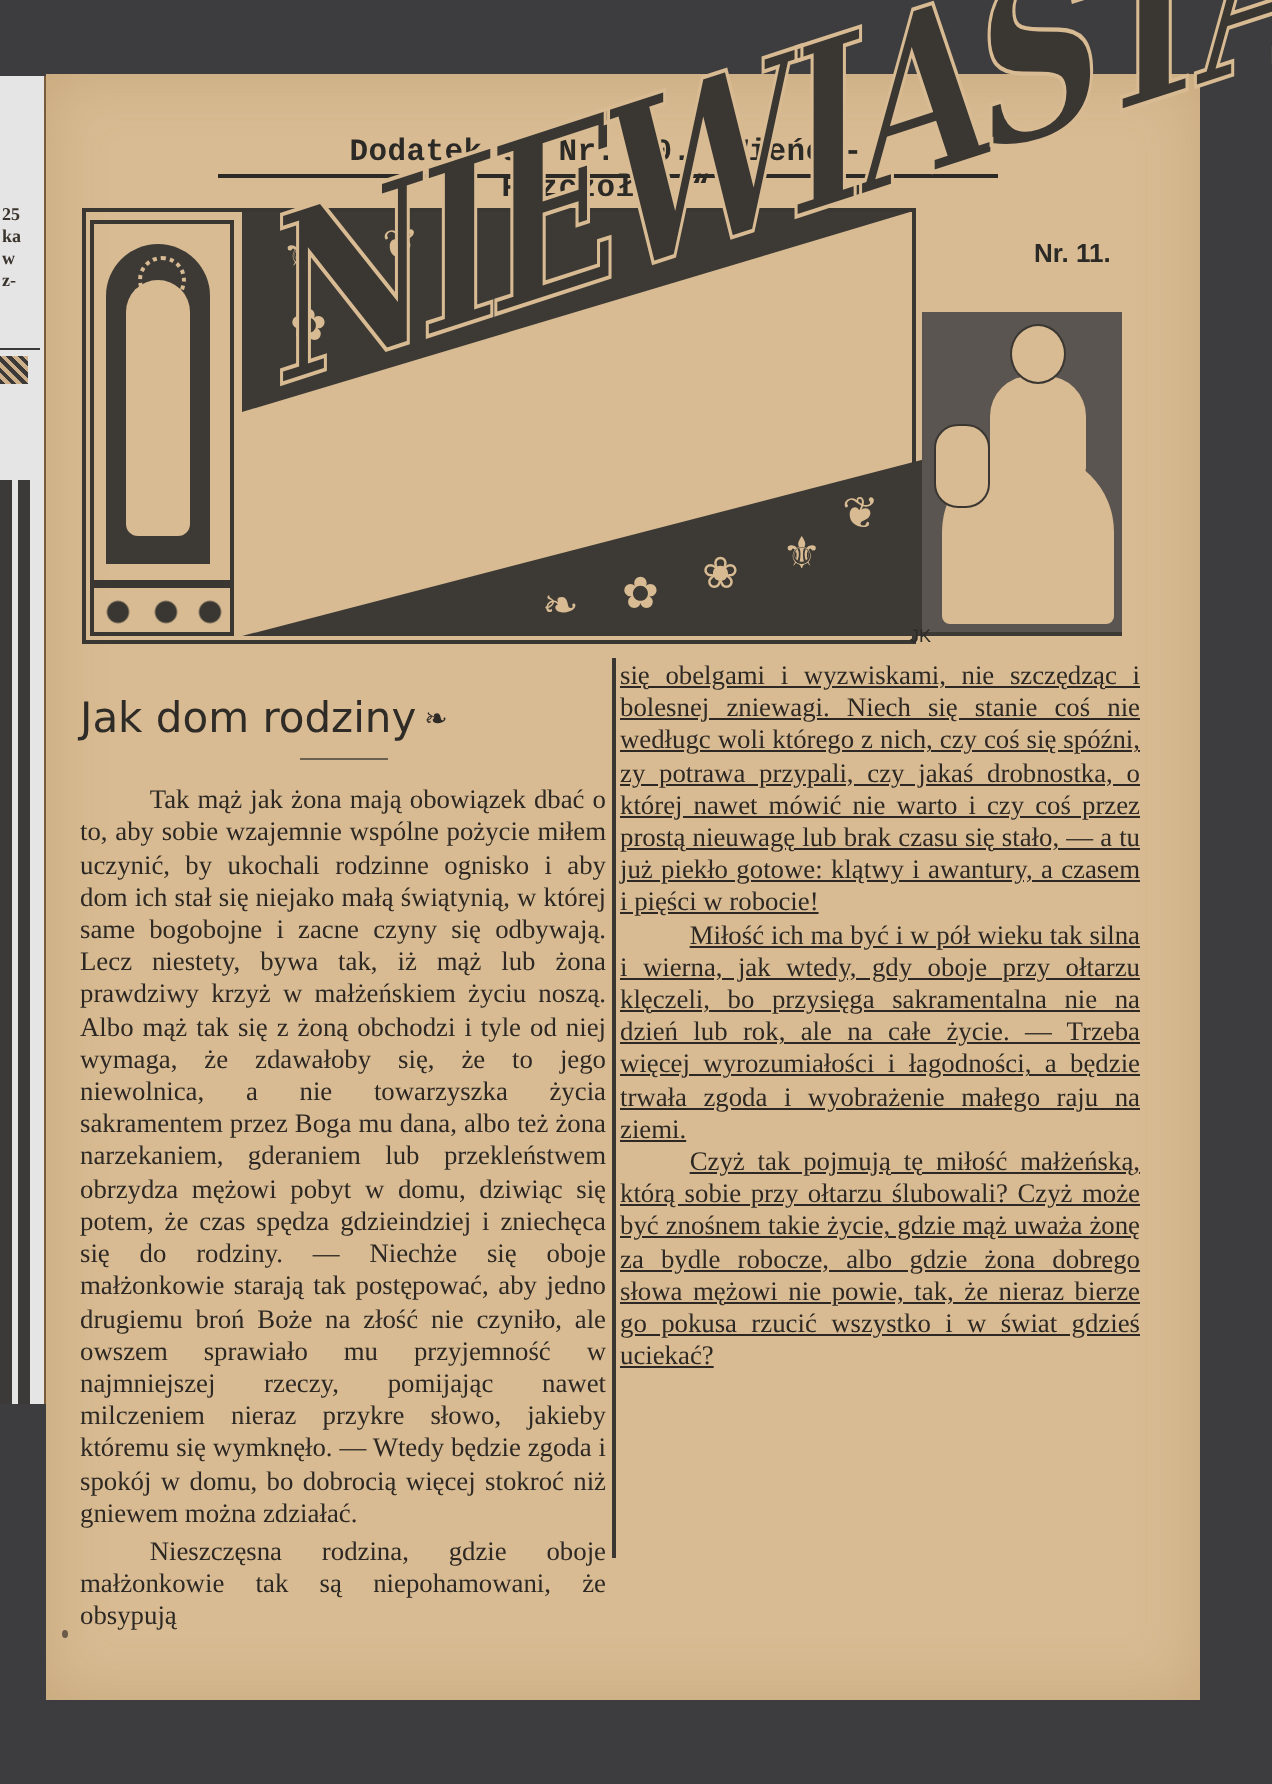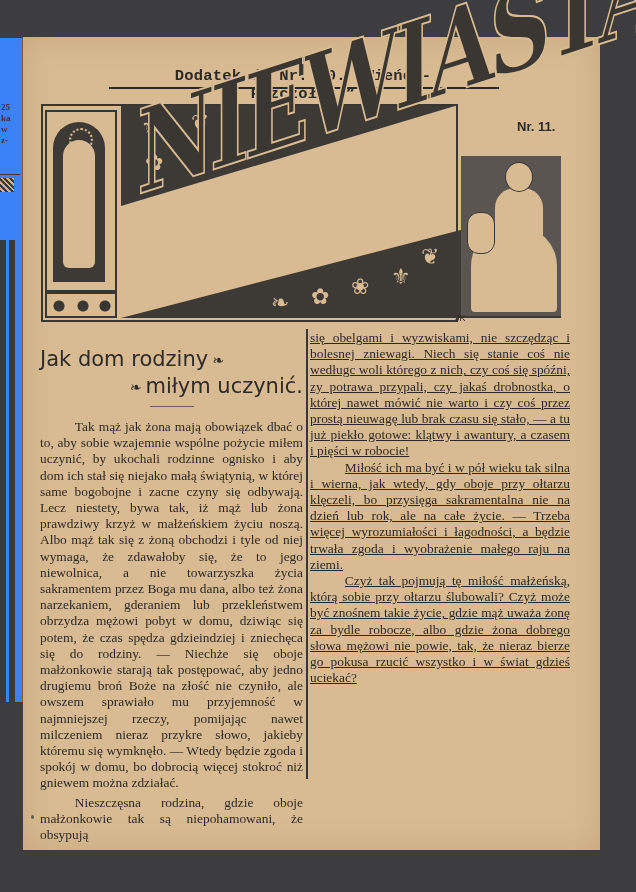--- a/index.html
+++ b/index.html
@@ -1,18 +1,18 @@
 <!DOCTYPE html>
 <html><head>
 <meta charset="utf-8">
 <style>
   html, body { margin:0; padding:0; }
   body { width:636px; height:892px; background:#3d3d3f; position:relative; overflow:hidden;
          font-family:"DejaVu Serif", serif; color:#2f2a25; }
-  .left-page { position:absolute; left:0; top:38px; width:22px; height:664px; background:#3b82f6;
+  .left-page { position:absolute; left:0; top:38px; width:22px; height:664px; background:#e5e5e5;
                border-right:1px solid #7a5c3a; overflow:hidden; }
   .left-page .frag { position:absolute; left:1px; font-size:9px; line-height:11px; color:#3a342c;
                      font-family:"Liberation Serif", serif; font-weight:bold; }
   .left-page .bar { position:absolute; top:202px; width:6px; height:520px; background:#3b3a38; }
   .left-page .bar.b1 { left:0; } .left-page .bar.b2 { left:9px; }
   .left-page .orn { position:absolute; left:0; width:14px; height:14px; background:
        repeating-linear-gradient(45deg,#3b3a38 0 2px,#cdb089 2px 4px); }
   .left-page .rule { position:absolute; left:0; width:20px; height:1px; background:#3b3a38; }
   .page { position:absolute; left:23px; top:37px; width:577px; height:813px; background:#d8bb92;
           box-shadow: inset 0 0 30px rgba(150,110,60,.25); }
@@ -110,21 +110,20 @@
     </div>
   </div>
   <div class="nr">Nr. 11.</div>
   <div class="sig">JK</div>
 
   <div class="divider"></div>
 
   <div class="col c1">
     <div class="title">
       <span>Jak dom rodziny</span><span class="fleuron">❧</span>
-      <span class="l2"><span class="fleuron">❧</span><span>miłym uczynić.</span></span>
     </div>
     <div class="title-rule"></div>
     <p>Tak mąż jak żona mają obowiązek dbać o to, aby sobie wzajemnie wspólne pożycie miłem uczynić, by ukochali rodzinne ognisko i aby dom ich stał się niejako małą świątynią, w której same bogobojne i zacne czyny się odbywają. Lecz niestety, bywa tak, iż mąż lub żona prawdziwy krzyż w małżeńskiem życiu noszą. Albo mąż tak się z żoną obchodzi i tyle od niej wymaga, że zdawałoby się, że to jego niewolnica, a nie towarzyszka życia sakramentem przez Boga mu dana, albo też żona narzekaniem, gderaniem lub przekleństwem obrzydza mężowi pobyt w domu, dziwiąc się potem, że czas spędza gdzieindziej i zniechęca się do rodziny. — Niechże się oboje małżonkowie starają tak postępować, aby jedno drugiemu broń Boże na złość nie czyniło, ale owszem sprawiało mu przyjemność w najmniejszej rzeczy, pomijając nawet milczeniem nieraz przykre słowo, jakieby któremu się wymknęło. — Wtedy będzie zgoda i spokój w domu, bo dobrocią więcej stokroć niż gniewem można zdziałać.</p>
     <p style="margin-top:3px">Nieszczęsna rodzina, gdzie oboje małżonkowie tak są niepohamowani, że obsypują</p>
   </div>
 
   <div class="col c2">
     <p class="noind">się obelgami i wyzwiskami, nie szczędząc i bolesnej zniewagi. Niech się stanie coś nie wedługc woli którego z nich, czy coś się spóźni, zy potrawa przypali, czy jakaś drobnostka, o której nawet mówić nie warto i czy coś przez prostą nieuwagę lub brak czasu się stało, — a tu już piekło gotowe: klątwy i awantury, a czasem i pięści w robocie!</p>
     <p>Miłość ich ma być i w pół wieku tak silna i wierna, jak wtedy, gdy oboje przy ołtarzu klęczeli, bo przysięga sakramentalna nie na dzień lub rok, ale na całe życie. — Trzeba więcej wyrozumiałości i łagodności, a będzie trwała zgoda i wyobrażenie małego raju na ziemi.</p>
     <p>Czyż tak pojmują tę miłość małżeńską, którą sobie przy ołtarzu ślubowali? Czyż może być znośnem takie życie, gdzie mąż uważa żonę za bydle robocze, albo gdzie żona dobrego słowa mężowi nie powie, tak, że nieraz bierze go pokusa rzucić wszystko i w świat gdzieś uciekać?</p>

